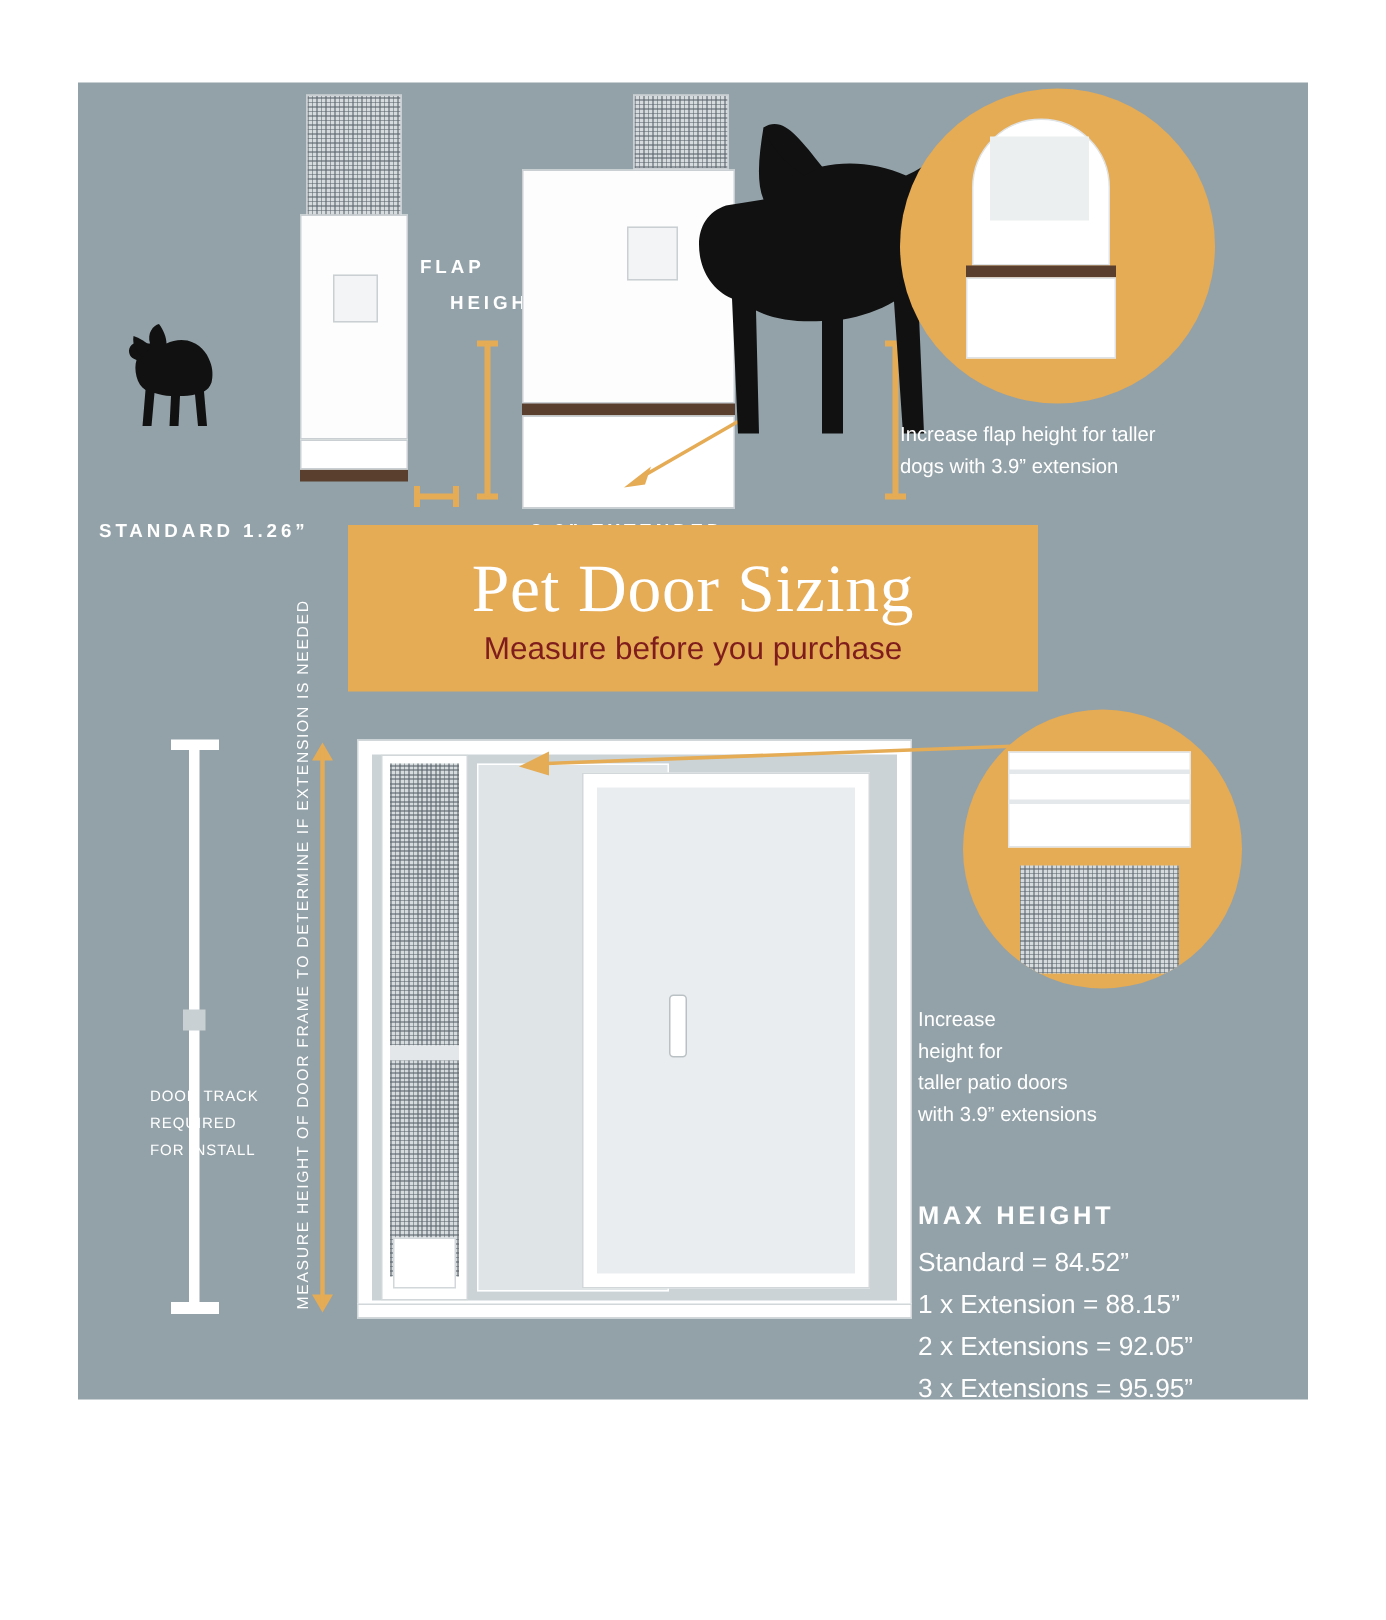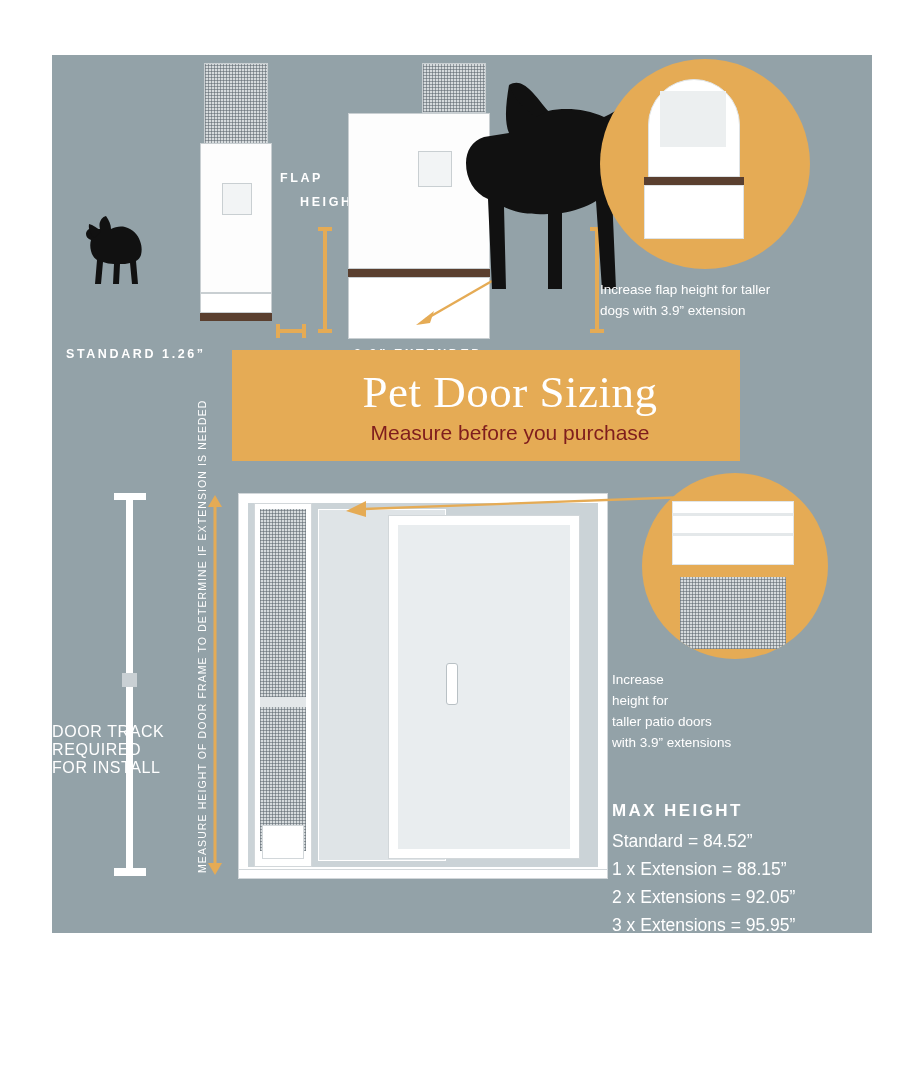--- a/index.html
+++ b/index.html
@@ -67,21 +67,20 @@
   
   .title-banner {
     position: absolute;
     left: 180px; top: 295px;
     width: 460px; height: 111px;
     background: #e5ab55;
     display: flex;
     flex-direction: column;
     align-items: center;
     justify-content: center;
-    padding-left: 48px;
   }
   .title-main {
     font-family: "Liberation Serif", serif;
     color: #ffffff;
     font-size: 45px;
     line-height: 50px;
     letter-spacing: 0.5px;
   }
   .title-sub {
     color: #7f1d1d;
@@ -122,24 +121,25 @@
     color: #ffffff;
     font-size: 10.5px;
     letter-spacing: 1.1px;
     white-space: nowrap;
     transform-origin: 0 0;
     transform: rotate(-90deg);
   }
   .track-text {
     position: absolute;
     color: #ffffff;
-    font-size: 16px;
+    font-size: 10px;
     letter-spacing: 0.6px;
     line-height: 18px;
     white-space: nowrap;
+    padding-left: 48px;
   }
 </style>
 </head>
 <body>
 
 <div id="infographic">
 
   <div class="top-row">
 
     <svg class="dog-small" viewBox="0 0 96 90">

